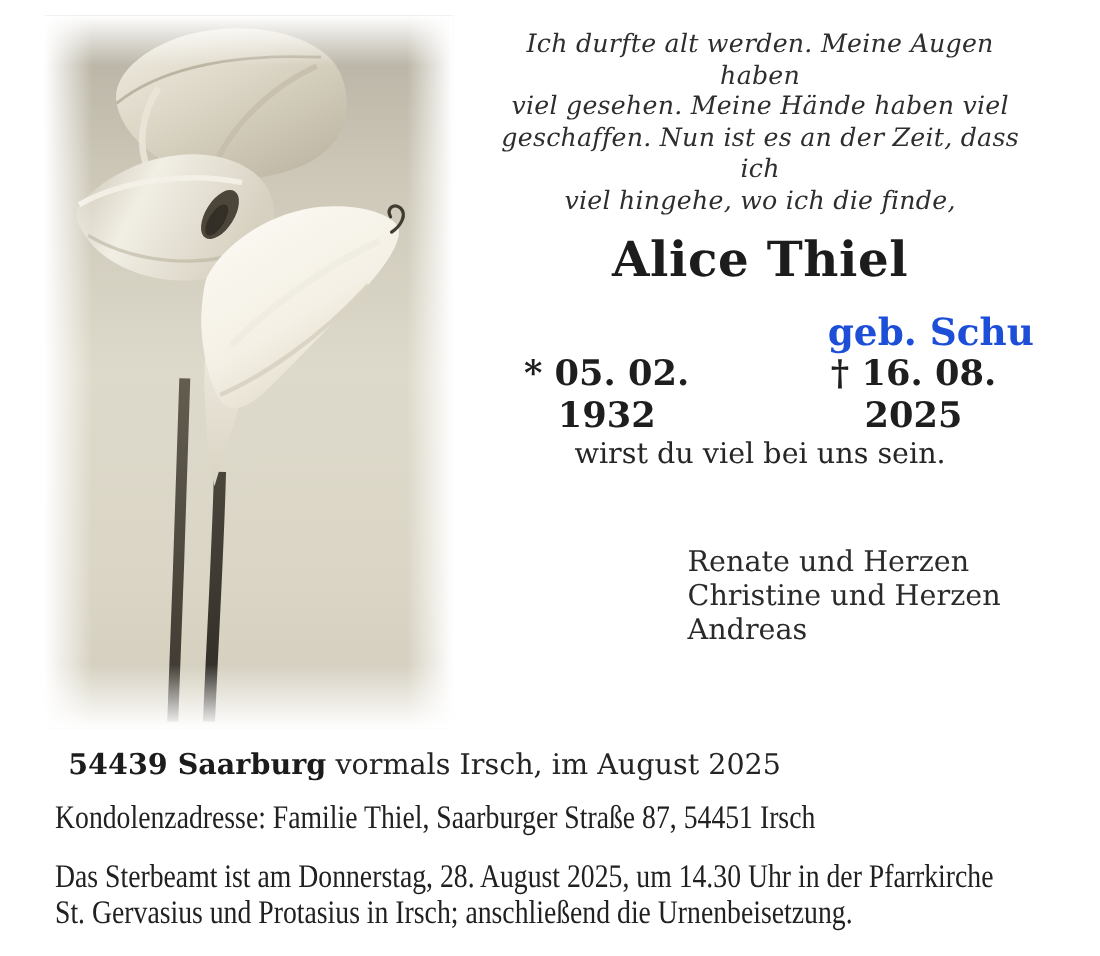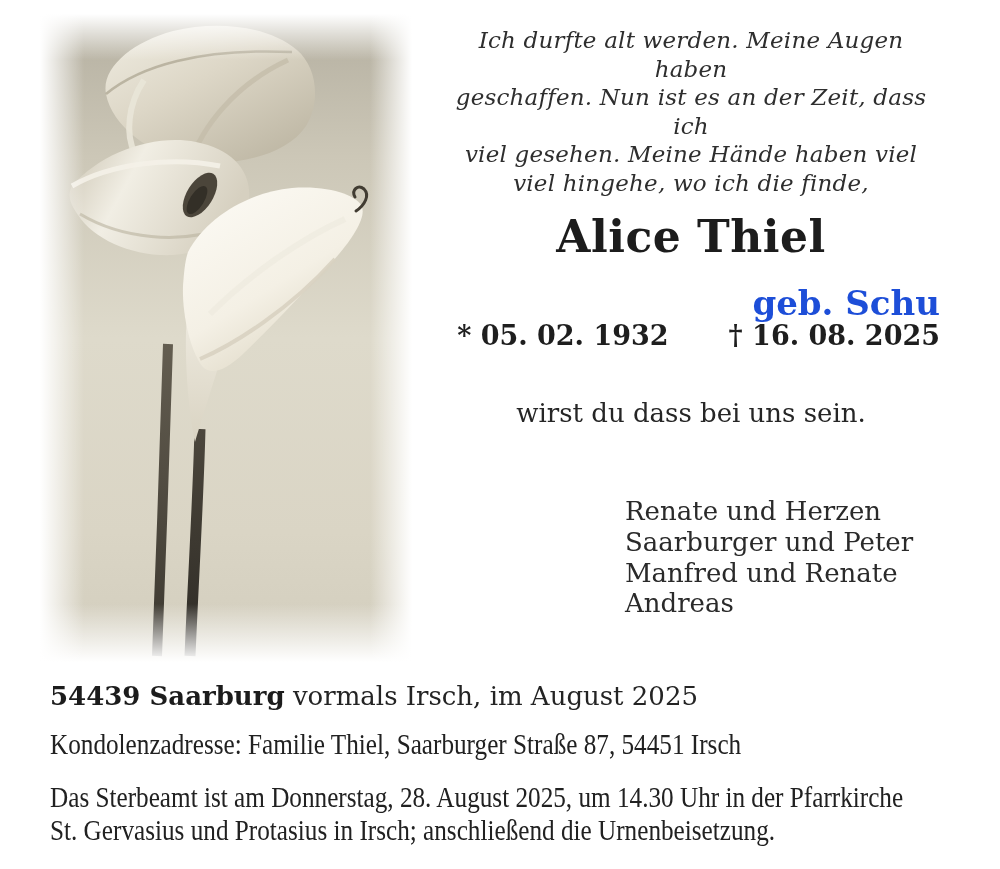--- a/index.html
+++ b/index.html
@@ -28,35 +28,35 @@
     font-size:44px;font-weight:bold;line-height:60px;color:#1c1c1c;
     letter-spacing:.5px;
   }
   .maiden{
     position:absolute;left:0;top:283px;width:100%;
     font-size:34px;font-weight:bold;color:#1d4ed8;text-align:right;
   }
   .dates{
     position:absolute;left:0;top:320px;width:100%;
     display:flex;justify-content:flex-end;gap:60px;
-    font-size:27px;font-weight:bold;color:#1e1e1e;
+    font-size:32px;font-weight:bold;color:#1e1e1e;
   }
   .dedication{
     position:absolute;left:0;top:397px;width:100%;
     font-size:26px;line-height:32px;color:#262626;
   }
   .mourners{
     position:absolute;left:625px;top:496px;
     text-align:left;font-size:26px;line-height:30.8px;color:#2a2a2a;
   }
   .bottom{
     position:absolute;left:50px;top:0;width:920px;text-align:left;
   }
   .place-line{
-    position:absolute;left:0;top:681px;white-space:nowrap;
+    position:absolute;left:12px;top:681px;white-space:nowrap;
     font-size:26px;color:#242424;
   }
   .place-line b{color:#1c1c1c;}
   .cond-line{
     position:absolute;left:0;top:727px;white-space:nowrap;
     font-family:"Liberation Serif", serif;
     font-size:30px;color:#212121;
     transform:scaleX(.84);transform-origin:left center;
   }
   .service-lines{
@@ -158,42 +158,41 @@
       <rect x="0" y="0" width="372" height="46" fill="url(#fadeT)"></rect>
       <rect x="0" y="590" width="372" height="58" fill="url(#fadeB)"></rect>
       <rect x="0" y="0" width="44" height="648" fill="url(#fadeL)"></rect>
       <rect x="330" y="0" width="42" height="648" fill="url(#fadeR)"></rect>
     </svg>
   </div>
 
   <div class="right-col">
     <div class="quote">
       <div>Ich durfte alt werden. Meine Augen haben</div>
+      <div>viel gesehen. Meine Hände haben viel</div>
       <div>geschaffen. Nun ist es an der Zeit, dass ich</div>
-      <div>viel gesehen. Meine Hände haben viel</div>
       <div>viel hingehe, wo ich die finde,</div>
     </div>
 
     <div class="deceased-name">Alice Thiel</div>
     <div class="maiden">geb. Schu</div>
 
     <div class="dates">
       <span>* 05. 02. 1932</span>
       <span>† 16. 08. 2025</span>
     </div>
 
     <div class="dedication">
-      <div>wirst du dass bei uns sein.</div>
+      <div>wirst du viel bei uns sein.</div>
     </div>
   </div>
 
   <div class="mourners">
     <div>Renate und Herzen</div>
-    <div>Saarburger und Peter</div>
-    <div>Manfred und Renate</div>
+    <div>Christine und Herzen</div>
     <div>Andreas</div>
   </div>
 
   <div class="bottom">
     <div class="place-line">
       <b>54439 Saarburg</b><span> vormals Irsch, im August 2025</span>
     </div>
     <div class="cond-line">Kondolenzadresse: Familie Thiel, Saarburger Straße 87, 54451 Irsch</div>
     <div class="service-lines">
       <div class="ln">Das Sterbeamt ist am Donnerstag, 28. August 2025, um 14.30 Uhr in der Pfarrkirche</div>

